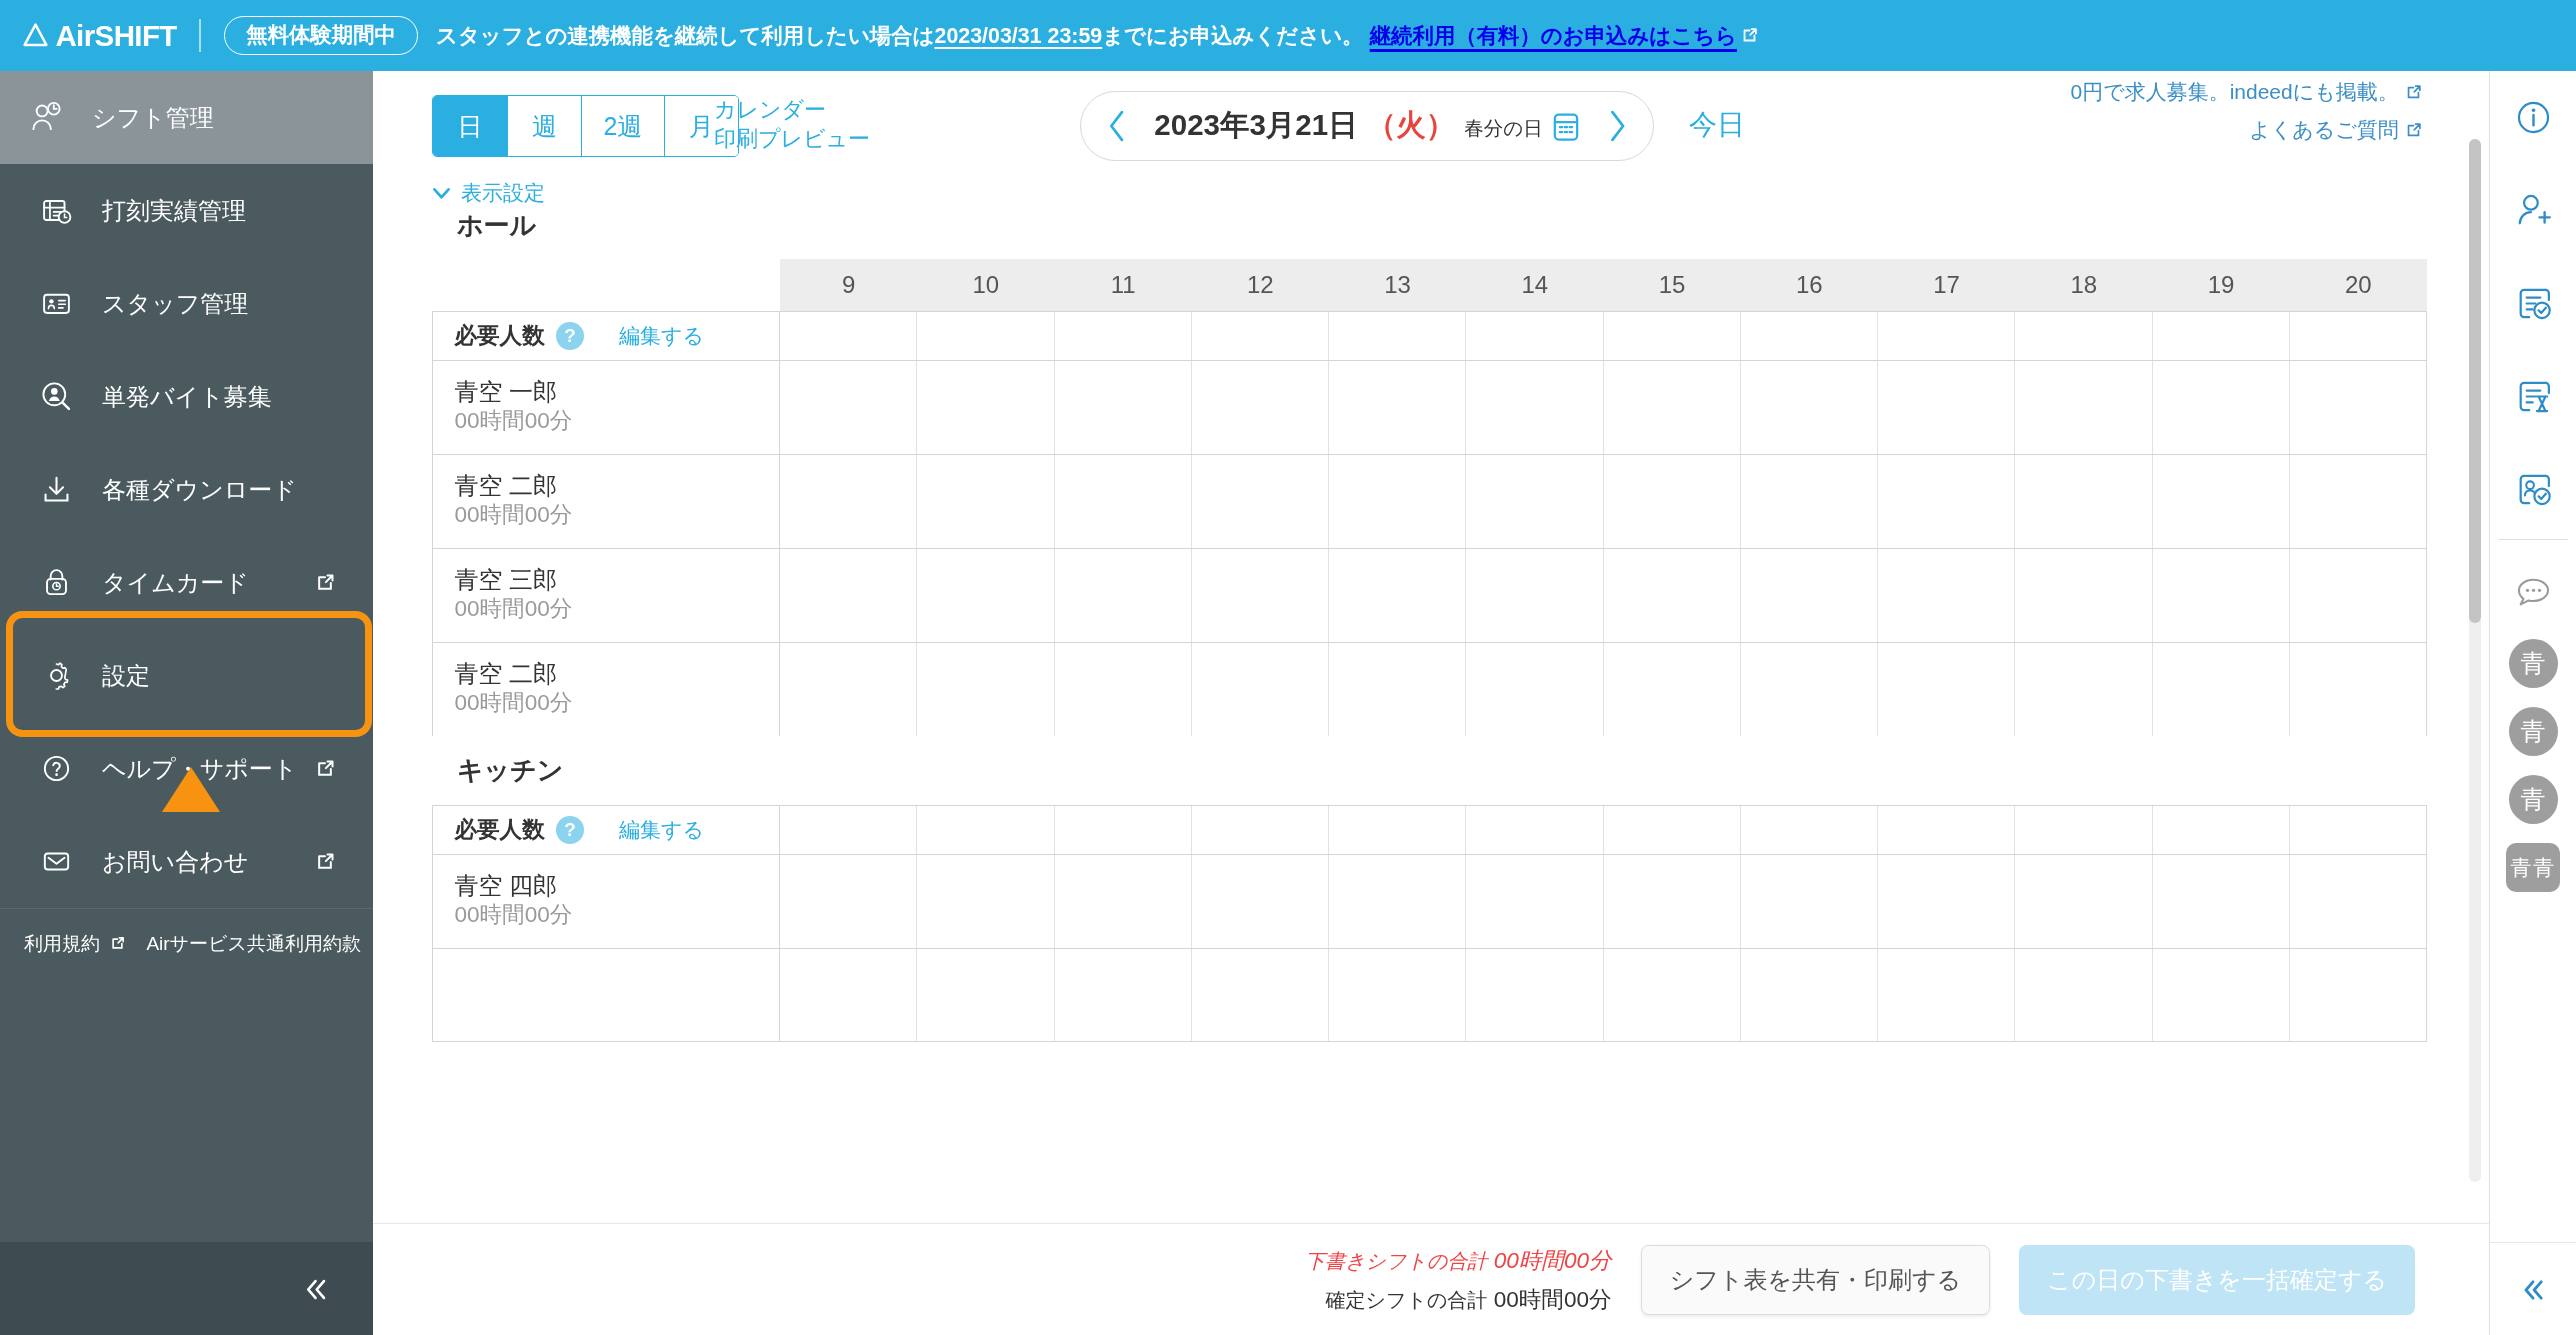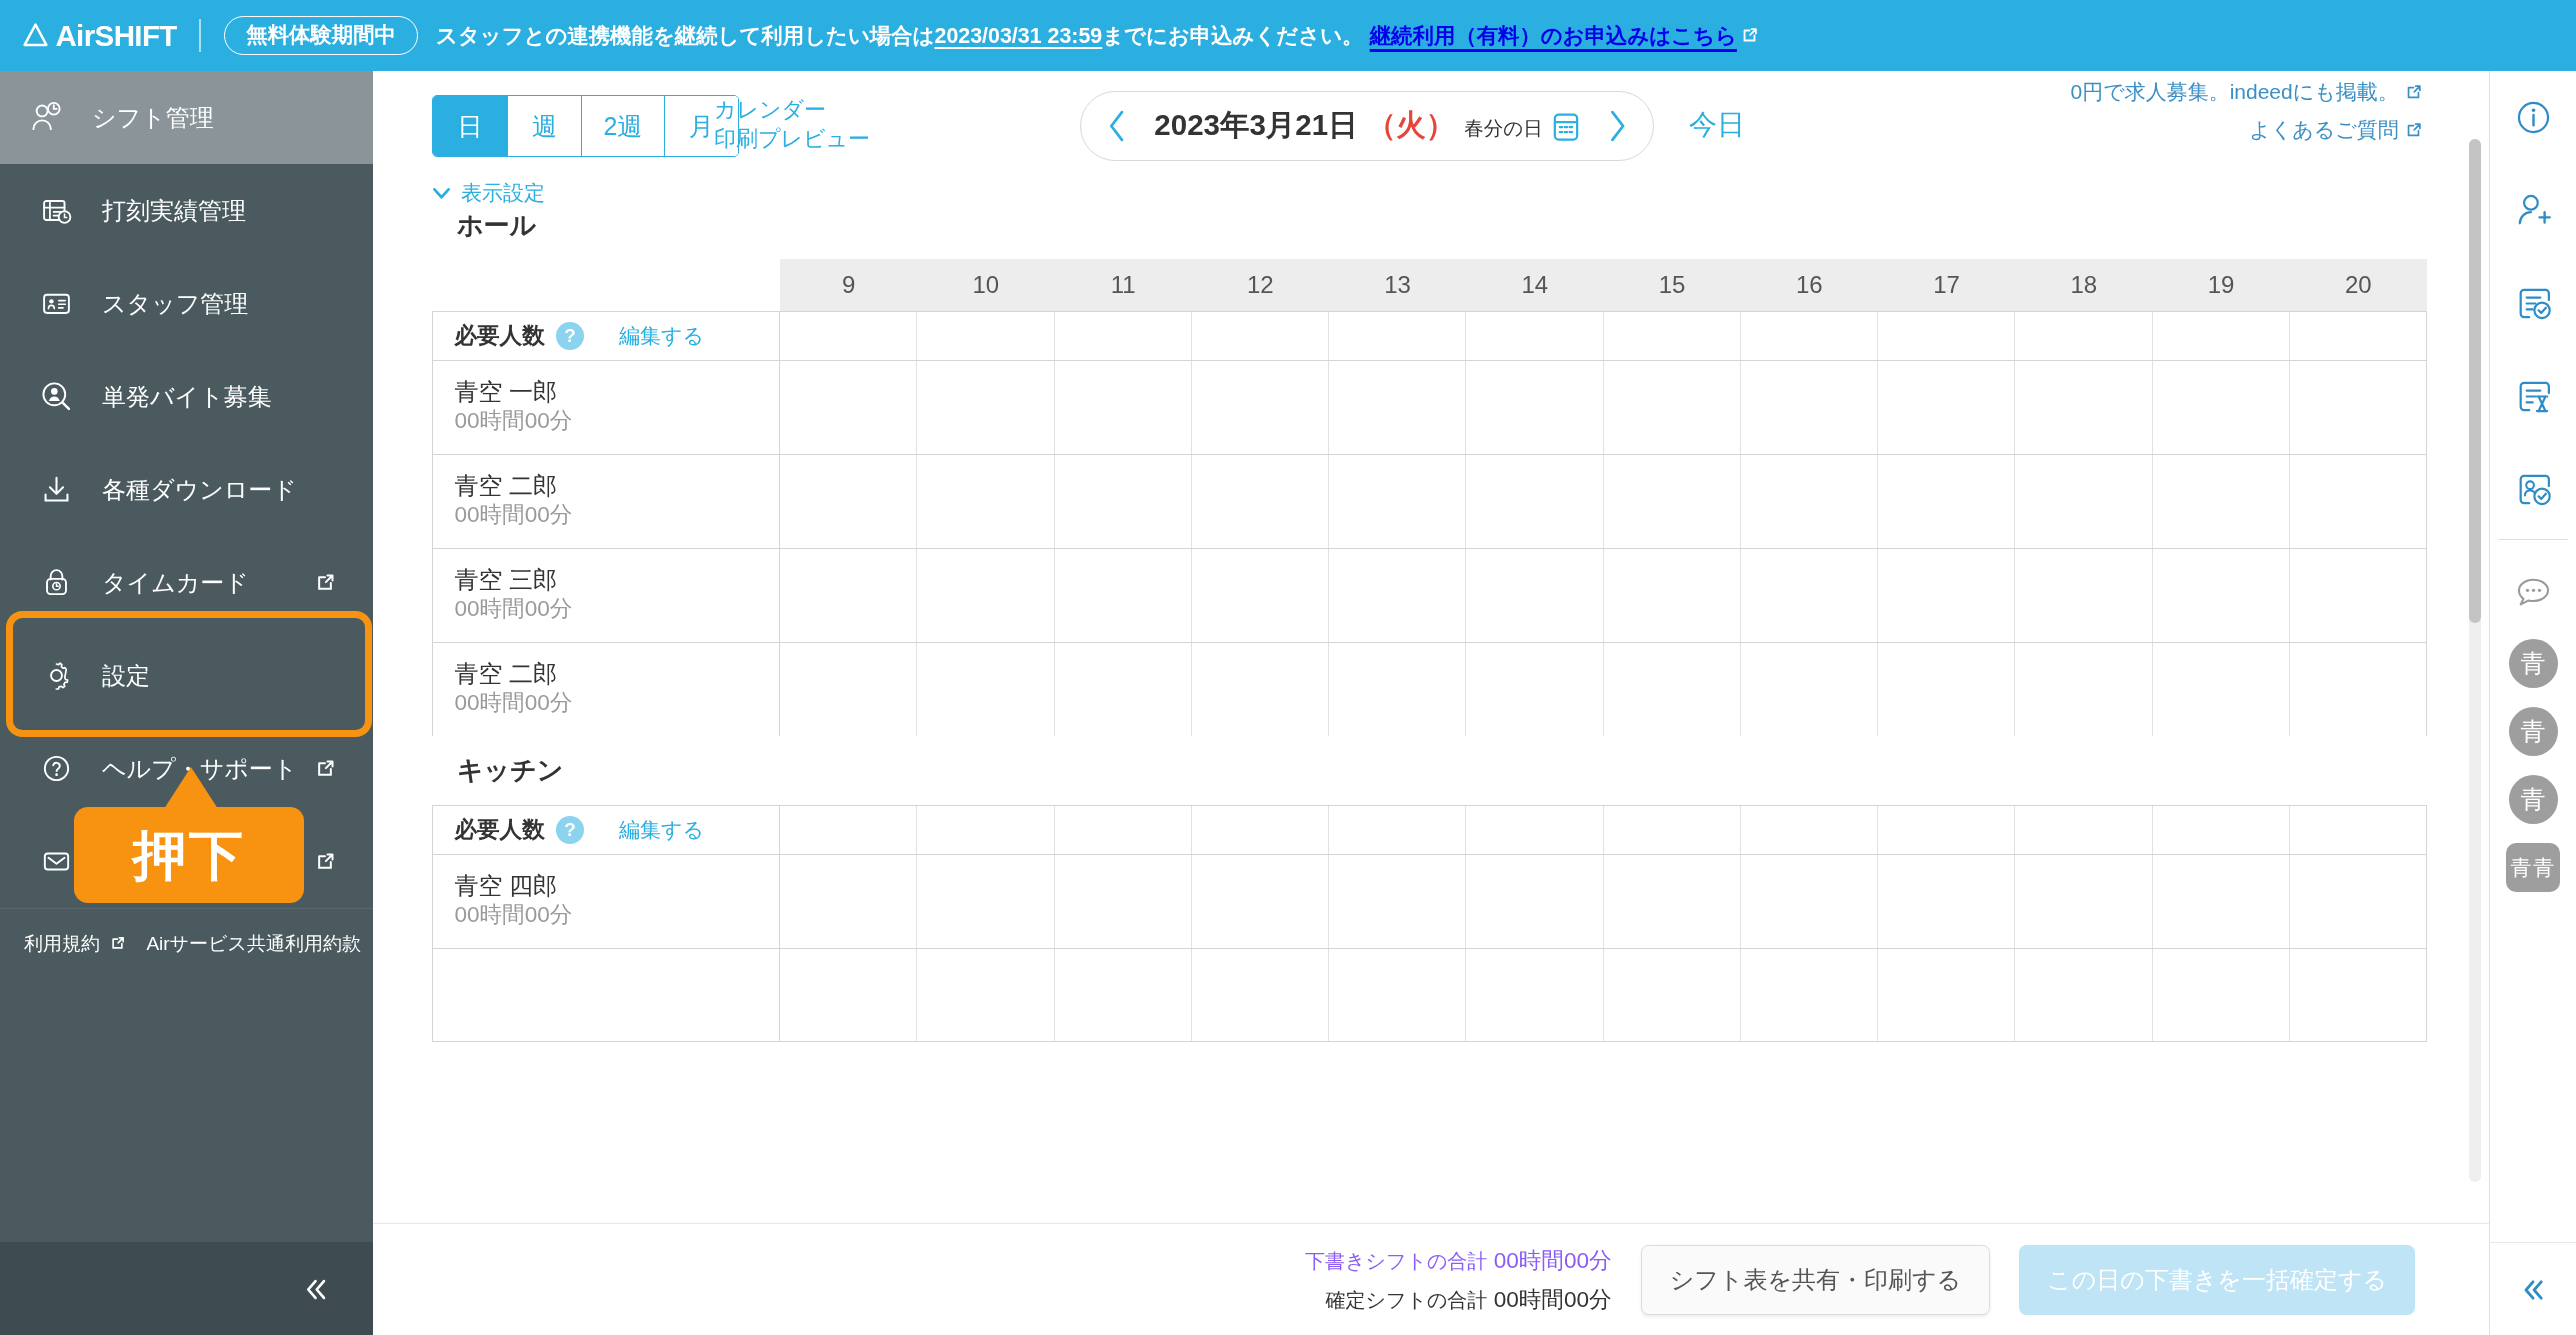--- a/index.html
+++ b/index.html
@@ -223,21 +223,21 @@
   
   .bottombar {
     position: absolute; left: 0; bottom: 0; width: 2117px; height: 113px;
     background: #fff; display: flex; align-items: center;
     justify-content: flex-end; padding-right: 75px; gap: 29px;
     border-top: 1.3px solid #E8E8E8;
   }
   .totals { text-align: right; display: flex; flex-direction: column; gap: 8.8px; }
   .total-line { font-size: 22.6px; white-space: nowrap; }
   .total-line .lbl { font-size: 20px; }
-  .total-draft { color: #8b5cf6; }
+  .total-draft { color: #ef4444; font-style: italic; }
   .total-fixed { color: #333; }
   .btn-share {
     background: #FAFAFA; border: 1.3px solid #DCDCDC; border-radius: 7.5px;
     color: #555; font-size: 24px; font-family: inherit;
     padding: 17.6px 28px; cursor: pointer; white-space: nowrap;
     box-shadow: 0 1.9px 3.1px rgba(0,0,0,.08);
   }
   .btn-confirm {
     background: #BFE4F6; border: none; border-radius: 7.5px;
     color: #fff; font-size: 24px; font-family: inherit;
@@ -425,23 +425,20 @@
 
     <div class="collapse-bar">
       <svg viewBox="0 0 24 24">
         <path d="M12 5 L6 12 L12 19 M19 5 L13 12 L19 19" fill="none" stroke="#fff" stroke-width="2.2" stroke-linecap="round" stroke-linejoin="round"></path>
       </svg>
     </div>
   </div>
 
   <div class="hl-box"></div>
   <div class="callout-arrow"></div>
-  <div class="callout">
-    <span class="callout-text">押下</span>
-  </div>
 
   <div class="main">
 
     <div class="toolbar">
 
       <div class="seg">
         <button class="on">日</button>
         <button>週</button>
         <button>2週</button>
         <button>月</button>

